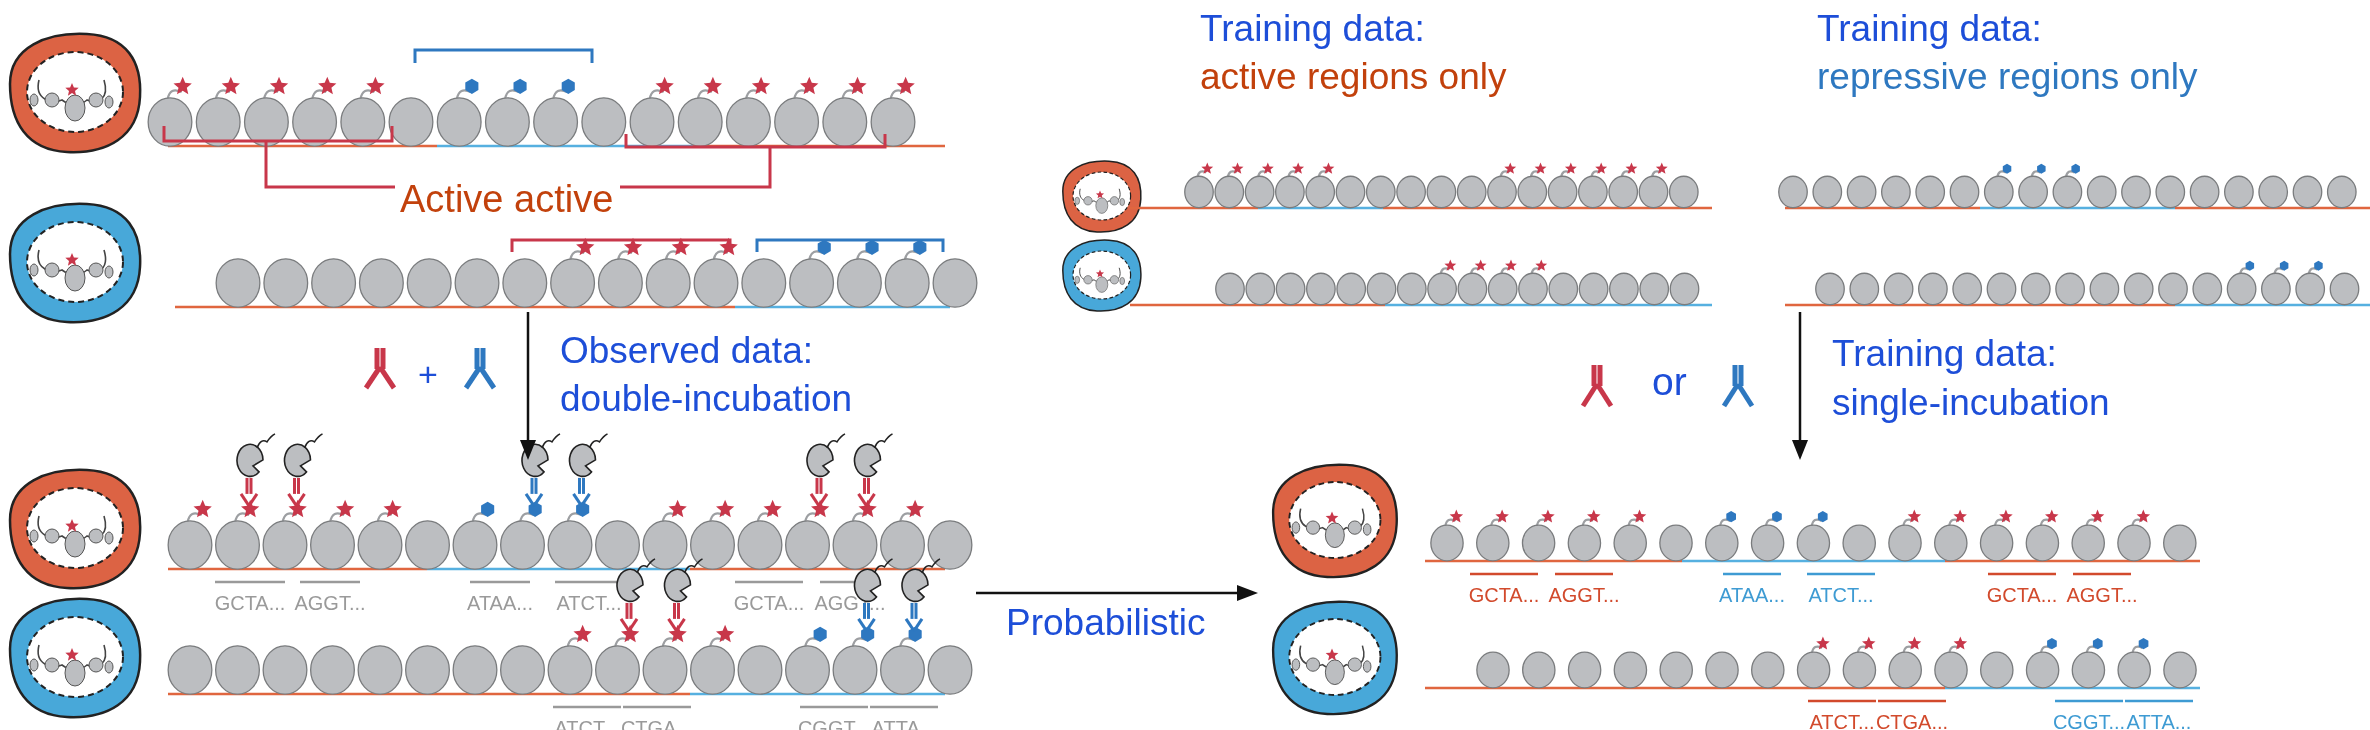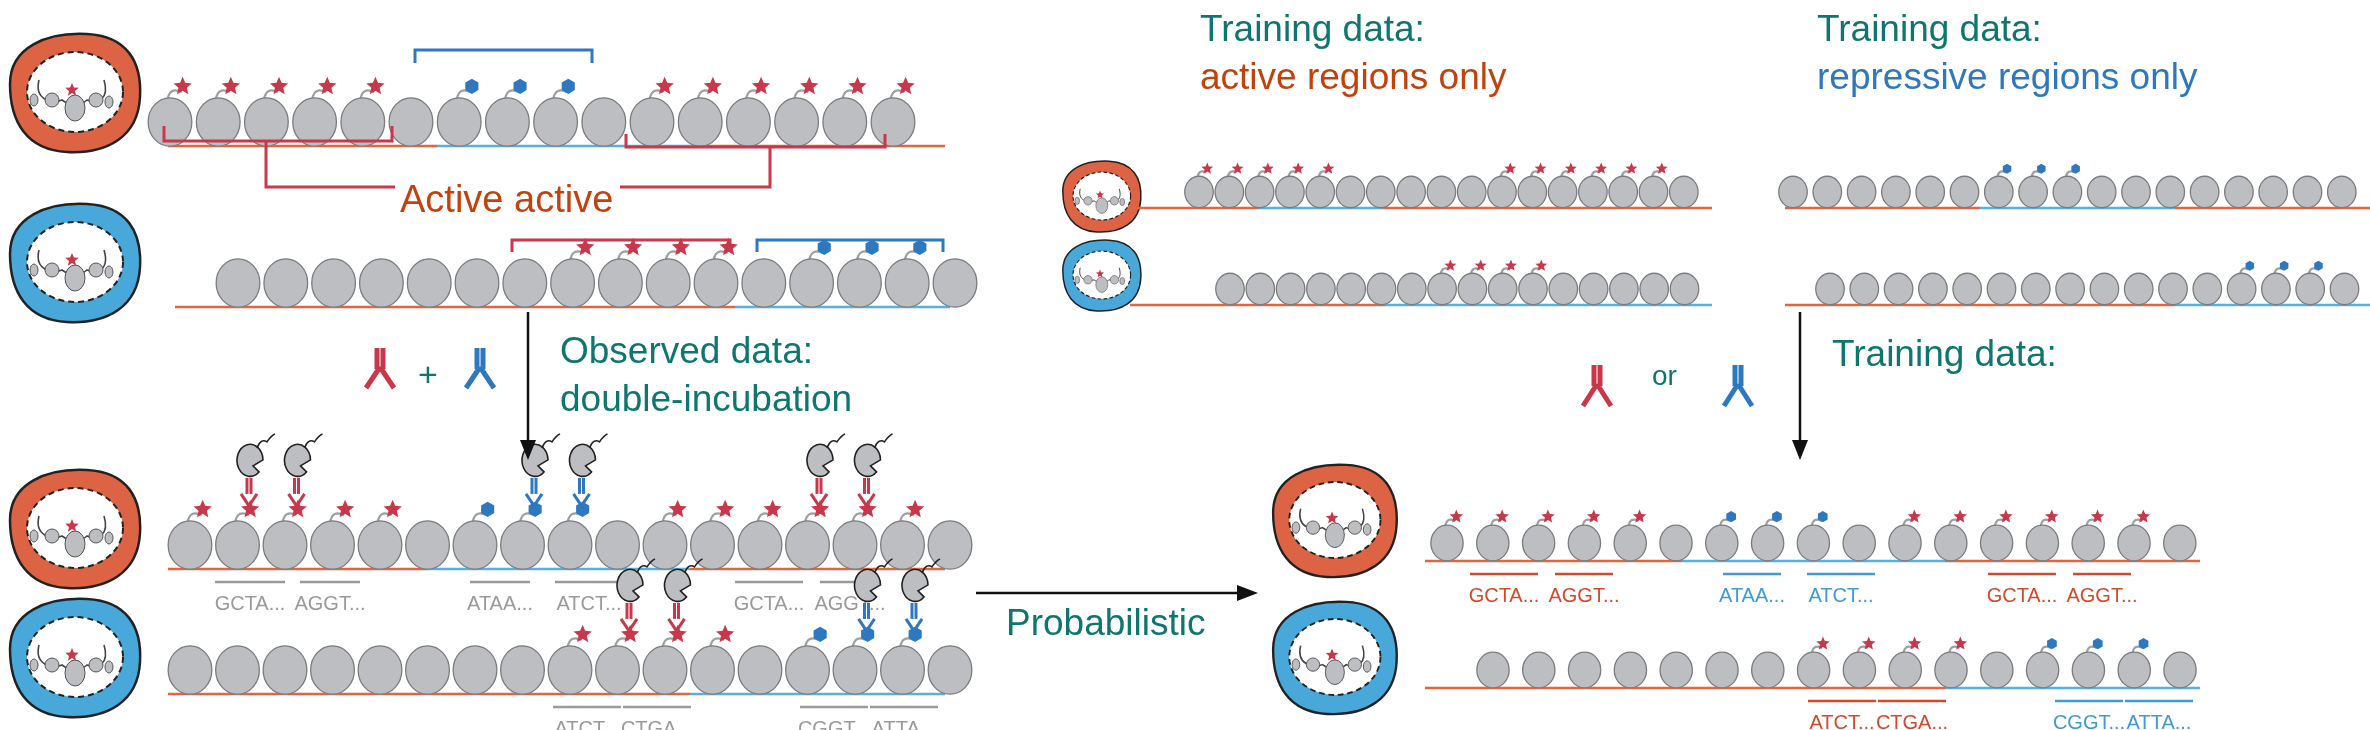--- a/index.html
+++ b/index.html
@@ -1,21 +1,21 @@
 <!DOCTYPE html>
 <html><head>
 <meta charset="utf-8">
 <style>
   html,body{margin:0;padding:0;background:#ffffff;}
   body{width:2370px;height:730px;overflow:hidden;position:relative;font-family:"Liberation Sans",sans-serif;}
   #stage{position:absolute;left:0;top:0;width:2370px;height:730px;}
   .lbl{position:absolute;white-space:nowrap;font-family:"Liberation Sans",sans-serif;line-height:1.15;}
   .red{color:#c2410c;}
   .blue{color:#2e78c0;}
-  .black{color:#0f766e;}
+  .black{color:#1d4ed8;}
   .big{font-size:38px;}
   .mid{font-size:37px;}
 </style>
 </head>
 <body>
 
 <div id="stage">
   <svg id="svg" width="2370" height="730" viewBox="0 0 2370 730" xmlns="http://www.w3.org/2000/svg">
     <g id="g-cells">
         <g transform="translate(72,92) scale(1)">
@@ -683,17 +683,18 @@
   <div class="lbl black" style="left:418px;top:355px;font-size:34px;">+</div>
   <div class="lbl black mid" style="left:560px;top:330px;">Observed data:</div>
   <div class="lbl black mid" style="left:560px;top:378px;">double-incubation</div>
 
   <div class="lbl black mid" style="left:1200px;top:8px;">Training data:</div>
   <div class="lbl red mid" style="left:1200px;top:56px;">active regions only</div>
 
   <div class="lbl black mid" style="left:1817px;top:8px;">Training data:</div>
   <div class="lbl blue mid" style="left:1817px;top:56px;">repressive regions only</div>
 
-  <div class="lbl black" style="left:1652px;top:360px;font-size:28px;">or</div>
+  <div class="lbl black" style="left:1652px;top:360px;font-size:39px;">or</div>
   <div class="lbl black mid" style="left:1832px;top:333px;">Training data:</div>
+  <div class="lbl black mid" style="left:1832px;top:382px;">single-incubation</div>
 
   <div class="lbl black mid" style="left:1006px;top:602px;">Probabilistic</div>
 </div>
 
 </body></html>

